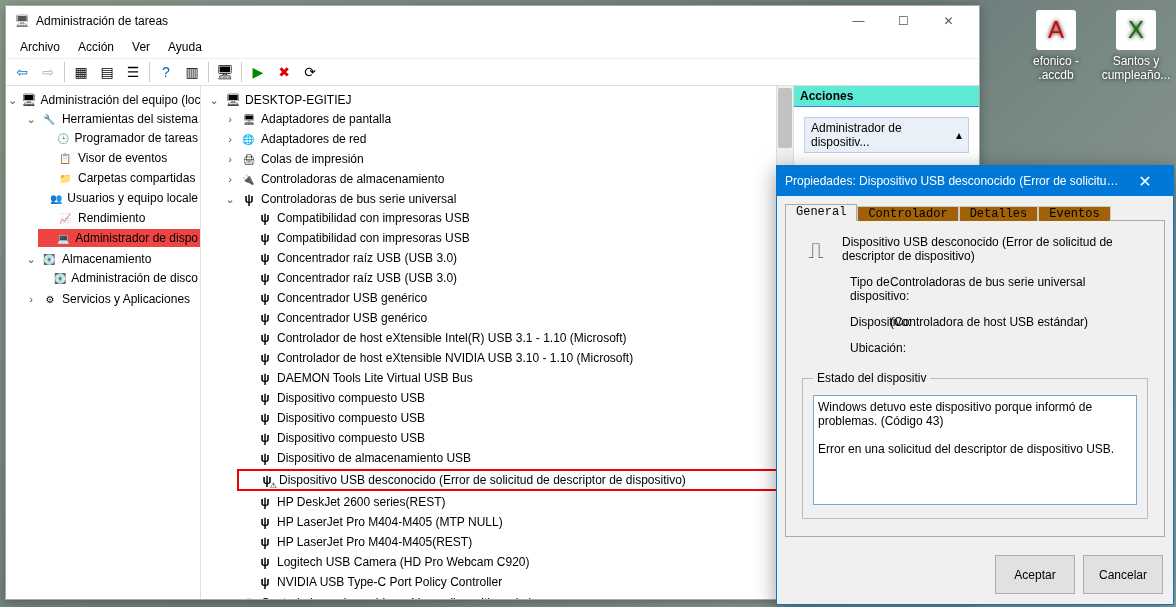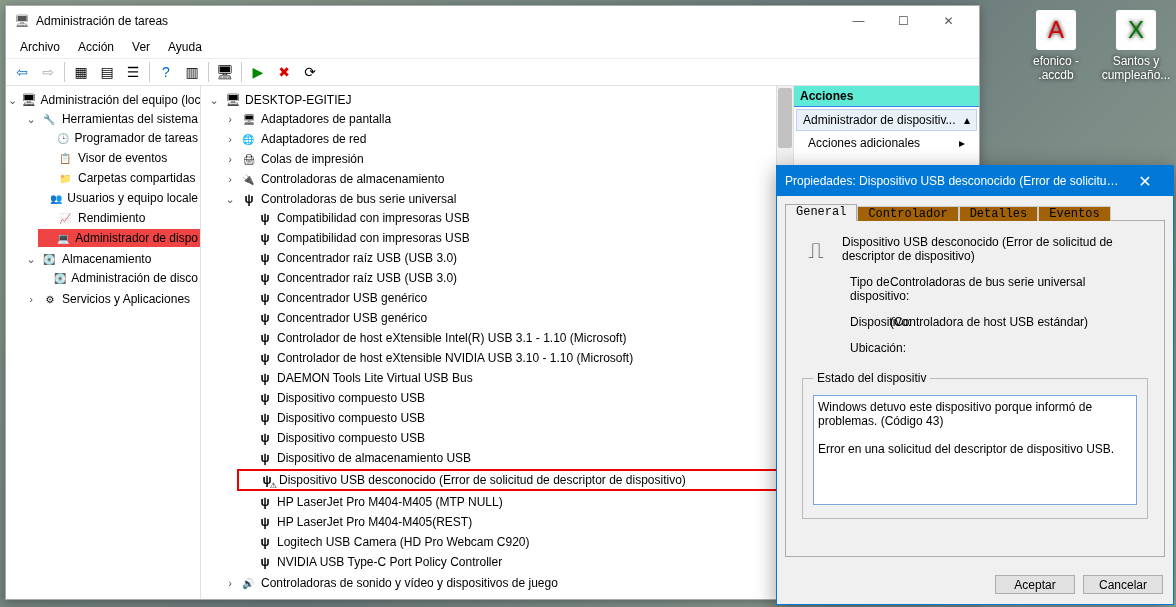--- a/index.html
+++ b/index.html
@@ -24,21 +24,21 @@
 .tbtn.red{color:#d00;}
 .tbtn.green{color:#080;}
 .sep{width:1px;height:20px;background:#ccc;margin:0 2px;}
 
 .body { flex:1; display:flex; overflow:hidden;}
 .pane { border-right:1px solid #e0e0e0; overflow:auto;}
 .left { width: 195px; background:#fff; padding-top:4px;}
 .center { flex:1; background:#fff; position:relative;}
 .right { width: 185px; background:#fff; display:flex;flex-direction:column;}
 .right .hdr{background:#5eead4;border-bottom:1px solid #3b82f6;padding:3px 6px;font-weight:bold;}
-.right .section{border:1px solid #c0d0e8;margin:2px;background:#eaf0f8;padding:3px 6px;display:flex;align-items:center;justify-content:space-between;}
+.right .section{border:1px solid #c0d0e8;margin:10px;background:#eaf0f8;padding:3px 6px;display:flex;align-items:center;justify-content:space-between;}
 .right .item{padding:3px 14px;}
 
 .tree { list-style:none; margin:0; padding:0;}
 .tree li { white-space:nowrap; padding:1px 0;}
 .tree .row{display:flex;align-items:center;gap:4px;padding:1px 2px;}
 .tree .row.sel{background:#ef4444;}
 .tree .tw{width:14px;text-align:center;color:#555;cursor:pointer;font-size:11px;}
 .tree .tw.empty{visibility:hidden;}
 .tree .ic{width:16px;height:16px;display:inline-flex;align-items:center;justify-content:center;font-size:11px;}
 .tree ul{list-style:none;margin:0;padding-left:16px;}
@@ -66,21 +66,21 @@
 .props .tabbody{margin:0 8px 8px 8px;border:1px solid #aaa;background:#f0f0f0;flex:1;padding:14px 14px 10px 14px;margin-top:-1px;overflow:auto;}
 .devicon{width:32px;height:32px;float:left;margin-right:10px;display:flex;align-items:center;justify-content:center;font-size:22px;color:#555;}
 .devname{overflow:hidden;}
 .kv{clear:both;display:flex;margin-top:12px;}
 .kv .k{width:90px;padding-left:50px;}
 .kv .v{flex:1;}
 fieldset{border:1px solid #bbb;margin-top:16px;padding:10px;}
 fieldset legend{padding:0 4px;}
 .status{width:100%;height:110px;border:1px solid #7aa7d7;padding:4px;background:#fff;font-size:12px;resize:none;font-family:inherit;}
 .btns{display:flex;justify-content:flex-end;gap:8px;padding:10px 10px;border-top:0px solid #ddd;}
-.btns button{min-width:80px;height:19px;background:#e1e1e1;border:1px solid #adadad;}
+.btns button{min-width:80px;height:39px;background:#e1e1e1;border:1px solid #adadad;}
 
 .icon-computer::before{content:"🖥";font-size:12px;}
 .icon-tool::before{content:"🔧";font-size:10px;}
 .icon-clock::before{content:"🕒";font-size:10px;}
 .icon-event::before{content:"📋";font-size:10px;}
 .icon-folder::before{content:"📁";font-size:10px;}
 .icon-users::before{content:"👥";font-size:10px;}
 .icon-perf::before{content:"📈";font-size:10px;}
 .icon-device::before{content:"💻";font-size:10px;}
 .icon-storage::before{content:"💽";font-size:10px;}
@@ -371,20 +371,27 @@
                     <div class="row hl">
                       <span class="tw empty">·</span>
                       <span class="ic icon-usb warn-overlay"></span>
                       <span>Dispositivo USB desconocido (Error de solicitud de descriptor de dispositivo)</span>
                     </div>
                   </li>
                   <li>
                     <div class="row ">
                       <span class="tw empty">·</span>
                       <span class="ic icon-usb "></span>
+                      <span>HP DeskJet 2600 series(REST)</span>
+                    </div>
+                  </li>
+                  <li>
+                    <div class="row ">
+                      <span class="tw empty">·</span>
+                      <span class="ic icon-usb "></span>
                       <span>HP LaserJet Pro M404-M405 (MTP NULL)</span>
                     </div>
                   </li>
                   <li>
                     <div class="row ">
                       <span class="tw empty">·</span>
                       <span class="ic icon-usb "></span>
                       <span>HP LaserJet Pro M404-M405(REST)</span>
                     </div>
                   </li>

